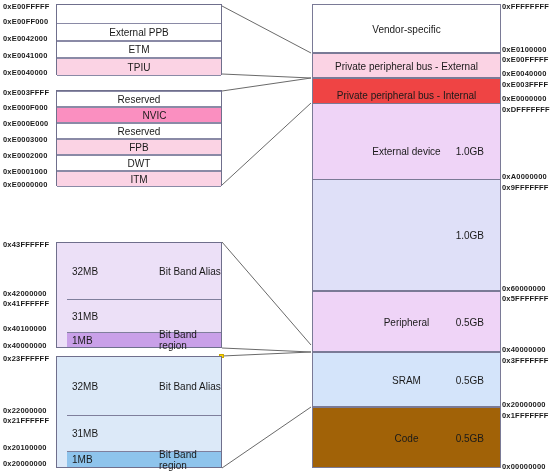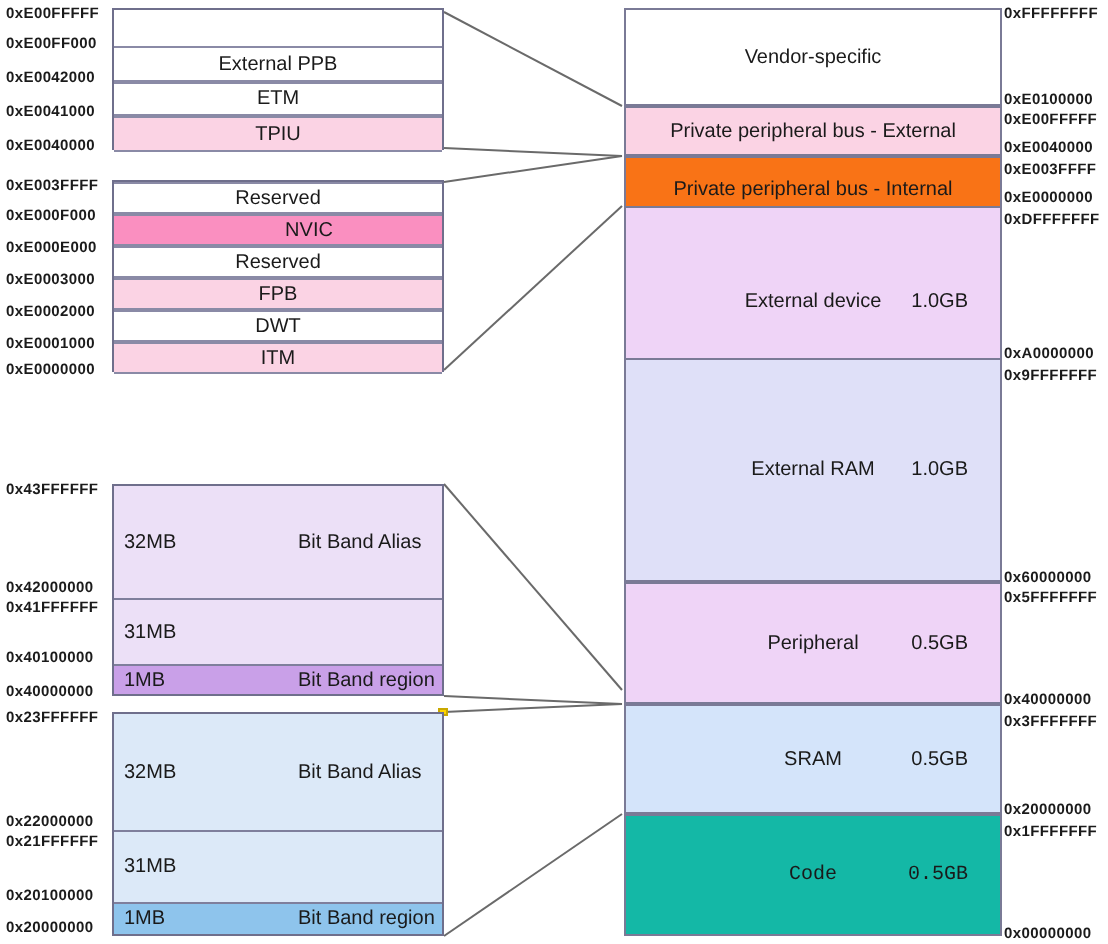--- a/index.html
+++ b/index.html
@@ -36,21 +36,21 @@
     position:absolute;left:0;right:0;
     box-sizing:border-box;
     border-top:1px solid #8a8aa6;
     border-bottom:1px solid #8a8aa6;
     display:flex;align-items:center;justify-content:center;
     font-size:10px;color:#1a1a1a;
   }
 
   
   .bbrow{
-    position:absolute;left:0;right:0;
+    position:absolute;left:10px;right:0;
     box-sizing:border-box;
     border-top:1px solid #7f7f9c;
     display:flex;align-items:center;
     font-size:10px;color:#1a1a1a;
   }
   .bbrow .size{position:absolute;left:5px;}
   .bbrow .nm{position:absolute;left:48px;padding-left:44px;}
 
   
   .rightcol{
@@ -185,41 +185,40 @@
 
   <div class="rightcol">
     <div class="rrow" style="top:0px;height:49px;background:#ffffff;">
       <span class="nm">Vendor-specific</span>
       <span class="sz"></span>
     </div>
     <div class="rrow" style="top:49px;height:25px;background:#fbd3e4;">
       <span class="nm">Private peripheral bus - External</span>
       <span class="sz"></span>
     </div>
-    <div class="rrow" style="top:74px;height:34px;background:#f97316;">
+    <div class="rrow" style="top:74px;height:34px;background:#ef4444;">
       <span class="nm">Private peripheral bus - Internal</span>
       <span class="sz"></span>
     </div>
     <div class="rrow" style="top:99px;height:96px;background:#efd4f7;">
       <span class="nm">External device</span>
       <span class="sz">1.0GB</span>
     </div>
     <div class="rrow" style="top:175px;height:112px;background:#dfe0f8;">
-      <span class="nm">External RAM</span>
       <span class="sz">1.0GB</span>
     </div>
     <div class="rrow" style="top:287px;height:61px;background:#efd4f7;">
       <span class="nm">Peripheral</span>
       <span class="sz">0.5GB</span>
     </div>
     <div class="rrow" style="top:348px;height:55px;background:#d4e4fa;">
       <span class="nm">SRAM</span>
       <span class="sz">0.5GB</span>
     </div>
-    <div class="rrow" style="top:403px;height:61px;background:#14b8a6;font-family:Liberation Mono, monospace;">
+    <div class="rrow" style="top:403px;height:61px;background:#a16207;">
       <span class="nm">Code</span>
       <span class="sz">0.5GB</span>
     </div>
   </div>
 
   <div class="addr right" style="top:2px;">0xFFFFFFFF</div>
   <div class="addr right" style="top:45px;">0xE0100000</div>
   <div class="addr right" style="top:55px;">0xE00FFFFF</div>
   <div class="addr right" style="top:69px;">0xE0040000</div>
   <div class="addr right" style="top:80px;">0xE003FFFF</div>

